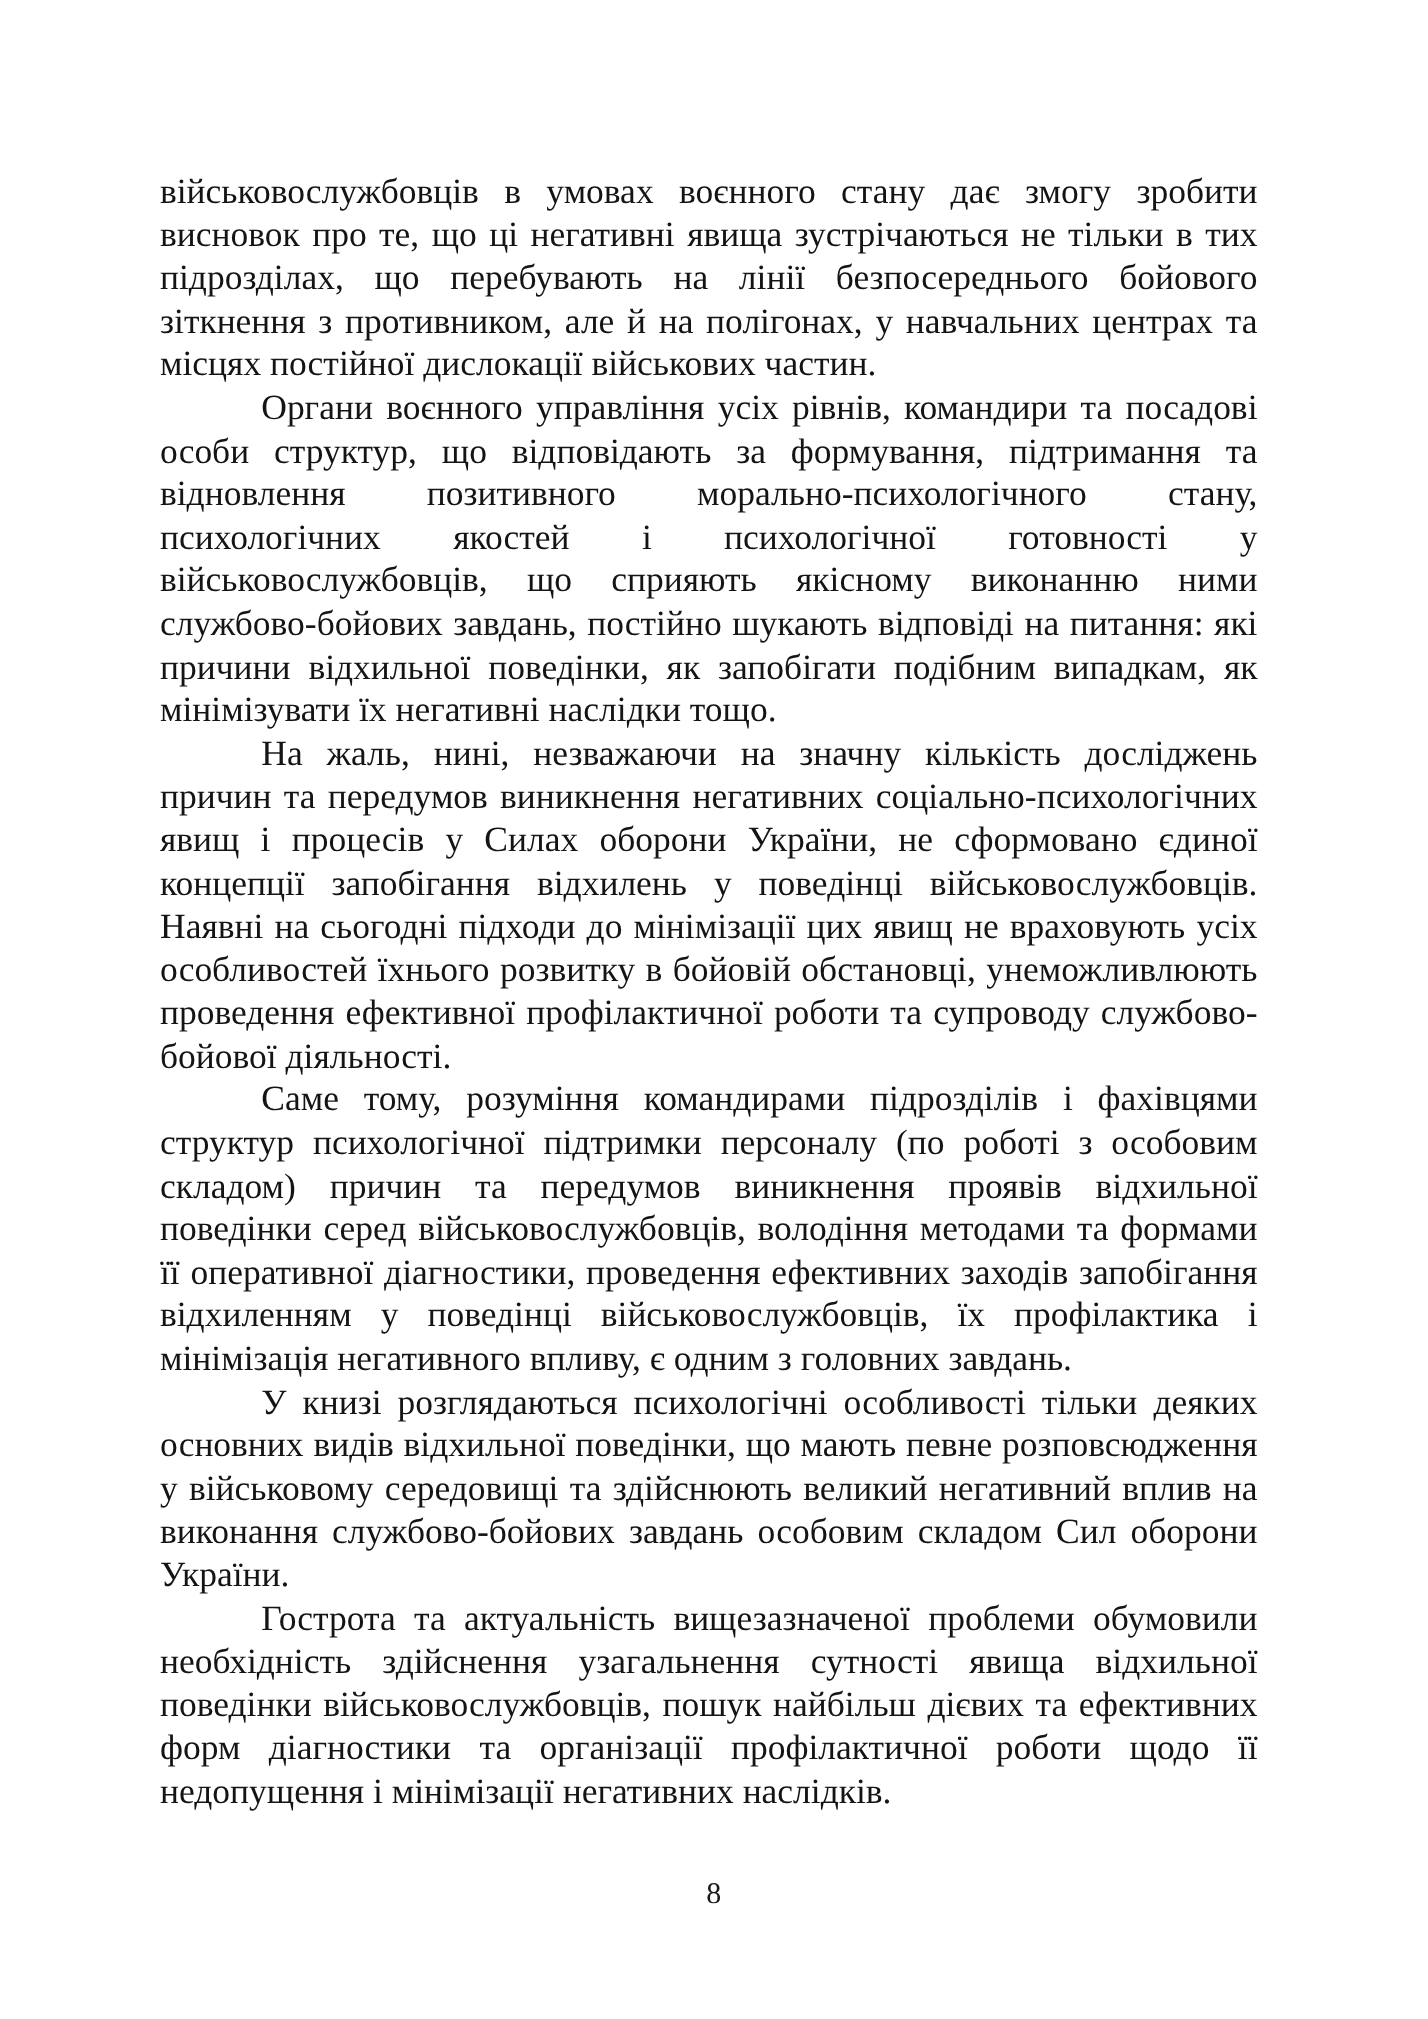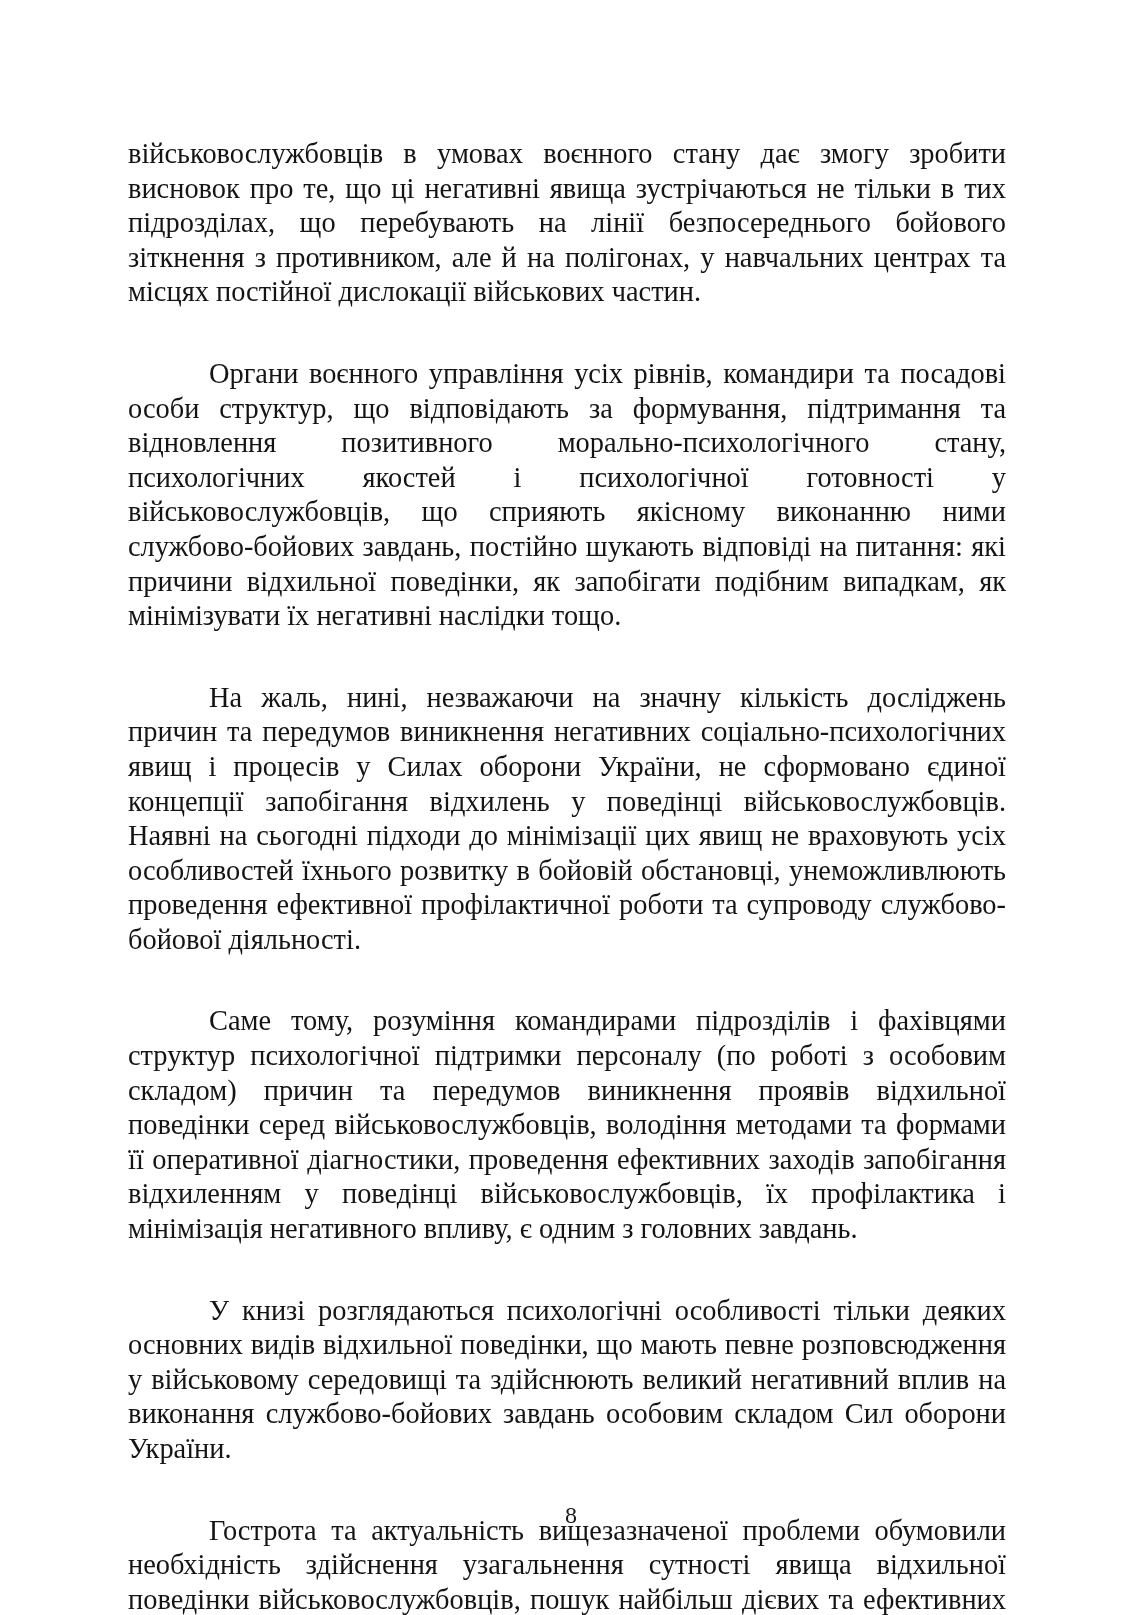--- a/index.html
+++ b/index.html
@@ -31,21 +31,20 @@
       line-height: 34.6px;
       color: #141414;
       text-align: justify;
     }
     .text-block p {
       margin: 0;
       padding: 0;
     }
     .text-block p.indent {
       text-indent: 81px;
-      margin-top: 47px;
     }
     .page-number {
       position: absolute;
       left: 0;
       width: 1142px;
       top: 1502px;
       text-align: center;
       font-family: "Liberation Serif", "DejaVu Serif", serif;
       font-size: 24px;
       color: #1a1a1a;

